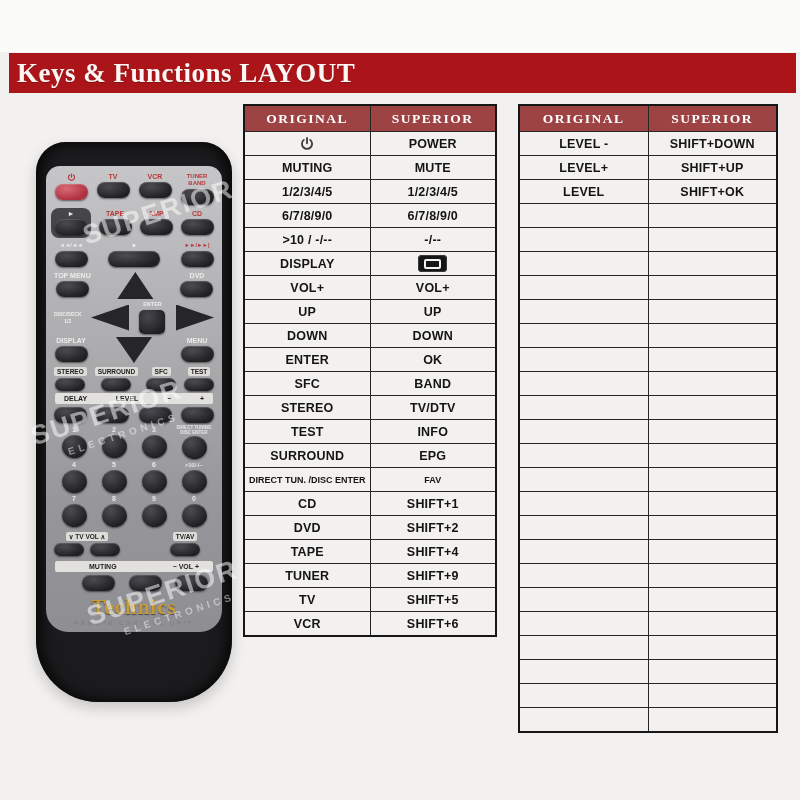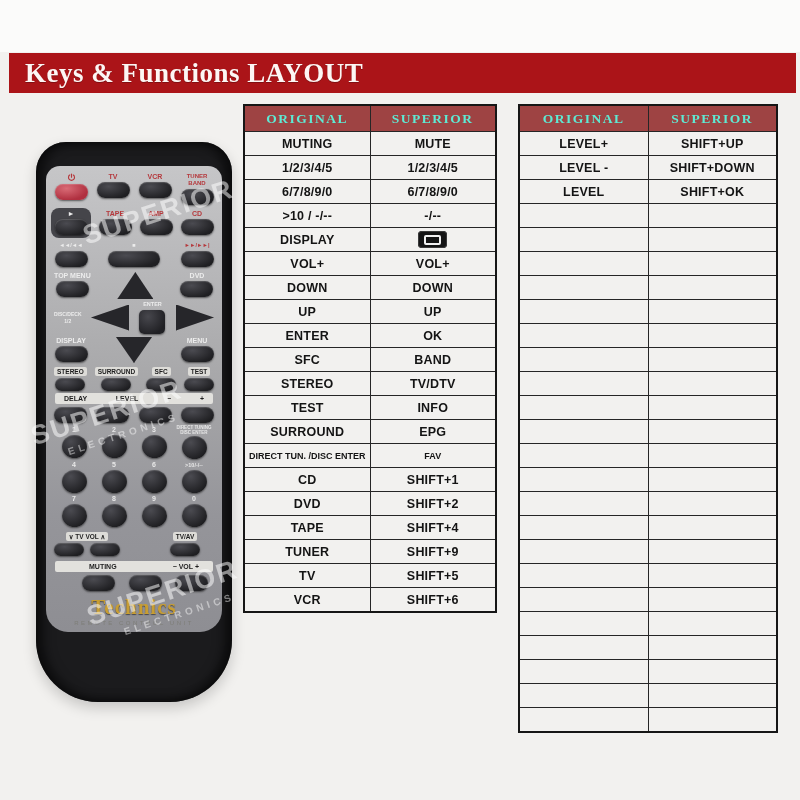--- a/index.html
+++ b/index.html
@@ -10,31 +10,31 @@
   }
   .top-strip{position:absolute;top:0;left:0;width:800px;height:52px;background:#fbfbfa;}
   
   .banner{
     position:absolute;left:9px;top:53px;width:787px;height:40px;
     display:flex;align-items:center;
     background:#ab1418;
   }
   .banner span{
     font-family:"Liberation Serif", serif;font-weight:bold;
-    color:#fdf6f4;font-size:27px;letter-spacing:.5px;padding-left:16px;
+    color:#fdf6f4;font-size:27px;letter-spacing:.5px;padding-left:8px;
     text-shadow:0 1px 0 rgba(0,0,0,.25);
   }
   
   table{border-collapse:collapse;position:absolute;table-layout:fixed;background:#f2f1ef;}
   #table-left{left:243px;top:104px;width:254px;}
   #table-right{left:518px;top:104px;width:260px;}
   table,th,td{border:1.5px solid #262626;}
   table{border:2px solid #161616;}
   th{
-    height:23px;background:#9e4343;color:#5eead4;
+    height:23px;background:#9e4343;color:#ffffff;
     font-family:"Liberation Serif", serif;font-weight:bold;
     font-size:13.5px;letter-spacing:1.5px;
   }
   td{
     height:23px;text-align:center;vertical-align:middle;
     font-weight:bold;font-size:12.5px;color:#141414;letter-spacing:.2px;
     padding:0 2px;overflow:hidden;white-space:nowrap;
   }
   td.small{font-size:9px;letter-spacing:0;}
   .display-icon{
@@ -338,20 +338,27 @@
 
 <table id="table-left">
     <thead>
       <tr>
         <th style="width: 50%;">ORIGINAL</th>
         <th style="width: 50%;">SUPERIOR</th>
       </tr>
     </thead>
     <tbody>
       <tr>
+        <td><svg width="16" height="16" viewBox="0 0 24 24" style="vertical-align:middle;">
+            <path d="M12 3v8" stroke="#3e3e3e" stroke-width="2.8" stroke-linecap="round" fill="none"></path>
+            <path d="M7.2 5.8a7.6 7.6 0 1 0 9.6 0" stroke="#3e3e3e" stroke-width="2.8" fill="none" stroke-linecap="round"></path>
+          </svg></td>
+        <td>POWER</td>
+      </tr>
+      <tr>
         <td>MUTING</td>
         <td>MUTE</td>
       </tr>
       <tr>
         <td>1/2/3/4/5</td>
         <td>1/2/3/4/5</td>
       </tr>
       <tr>
         <td>6/7/8/9/0</td>
         <td>6/7/8/9/0</td>
@@ -364,26 +371,26 @@
         <td>DISPLAY</td>
         <td><span class="display-icon">
             <span class="display-icon-inner"></span>
           </span></td>
       </tr>
       <tr>
         <td>VOL+</td>
         <td>VOL+</td>
       </tr>
       <tr>
+        <td>UP</td>
+        <td>UP</td>
+      </tr>
+      <tr>
         <td>DOWN</td>
         <td>DOWN</td>
-      </tr>
-      <tr>
-        <td>UP</td>
-        <td>UP</td>
       </tr>
       <tr>
         <td>ENTER</td>
         <td>OK</td>
       </tr>
       <tr>
         <td>SFC</td>
         <td>BAND</td>
       </tr>
       <tr>
@@ -430,28 +437,28 @@
   </table>
 <table id="table-right">
     <thead>
       <tr>
         <th style="width: 50%;">ORIGINAL</th>
         <th style="width: 50%;">SUPERIOR</th>
       </tr>
     </thead>
     <tbody>
       <tr>
+        <td>LEVEL -</td>
+        <td>SHIFT+DOWN</td>
+      </tr>
+      <tr>
         <td>LEVEL+</td>
         <td>SHIFT+UP</td>
       </tr>
       <tr>
-        <td>LEVEL -</td>
-        <td>SHIFT+DOWN</td>
-      </tr>
-      <tr>
         <td>LEVEL</td>
         <td>SHIFT+OK</td>
       </tr>
       <tr>
         <td></td>
         <td></td>
       </tr>
       <tr>
         <td></td>
         <td></td>

